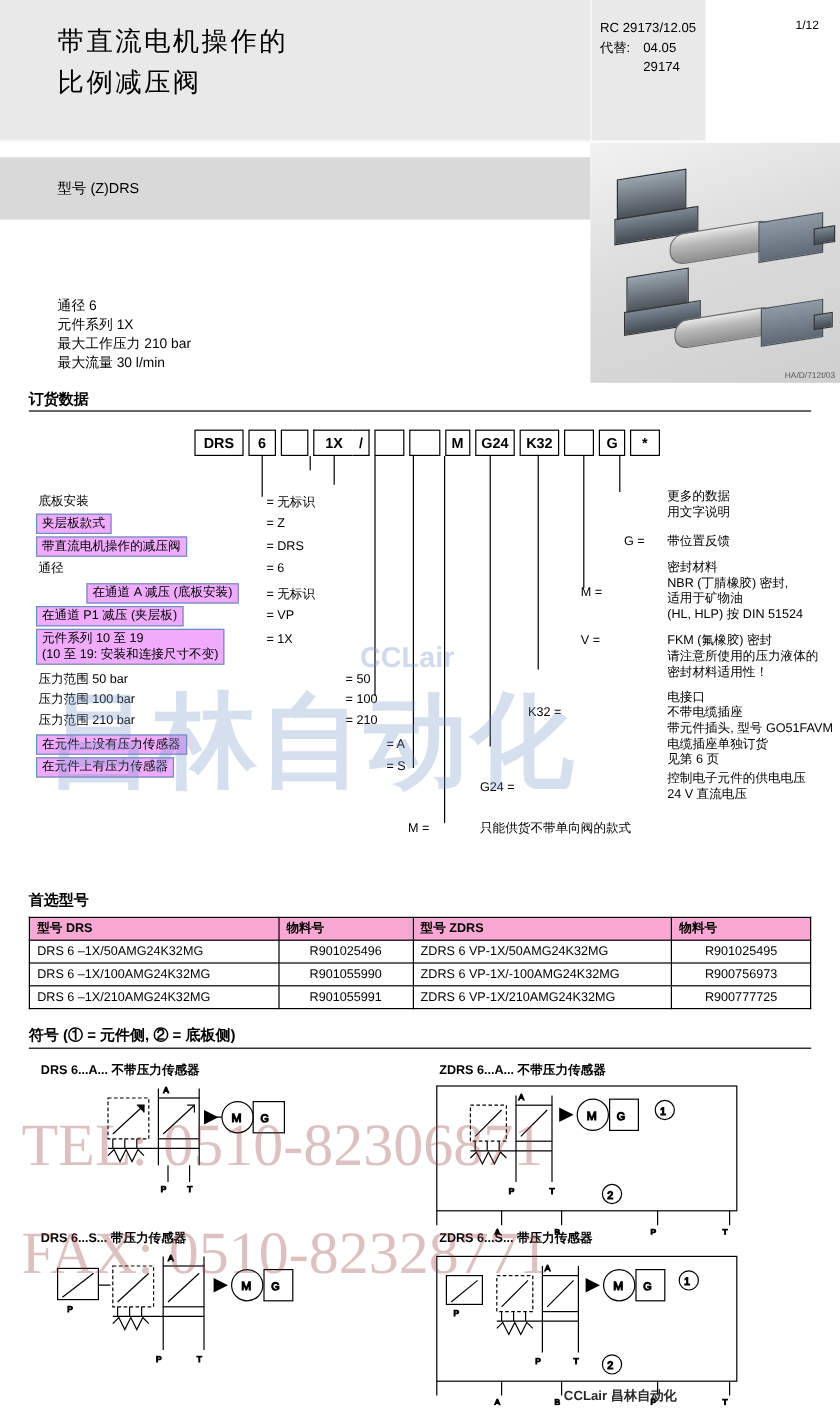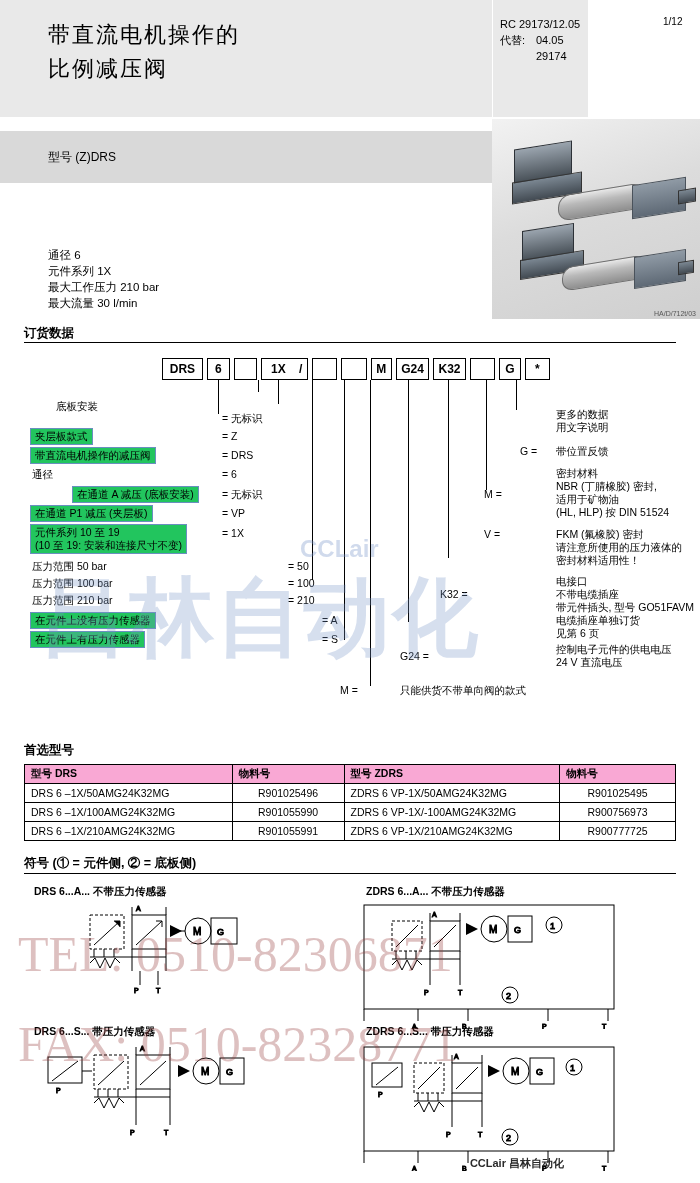--- a/index.html
+++ b/index.html
@@ -124,21 +124,21 @@
   }
   .cell.empty { }
 
   .optrow {
     position: absolute;
     font-size: 10.5px;
     line-height: 13px;
   }
   .optbox {
     border: 1px solid #6a8fbf;
-    background: #22c55e;
+    background: #f0abfc;
     padding: 1px 4px 1px 4px;
     display: inline-block;
   }
   .eqcol { position: absolute; font-size: 10.5px; }
 
   .rightnote { position: absolute; font-size: 10.5px; line-height: 13px; }
   .keylabel { position: absolute; font-size: 10.5px; font-weight: normal; }
 
   .vline-thin { position: absolute; width: 1px; background: #000; }
 
@@ -264,21 +264,21 @@
       <div class="cell empty" style="width:26px;"></div>
       <div class="cell empty" style="width:26px;"></div>
       <div class="cell" style="width:22px;">M</div>
       <div class="cell" style="width:34px;">G24</div>
       <div class="cell" style="width:34px;">K32</div>
       <div class="cell empty" style="width:26px;"></div>
       <div class="cell" style="width:22px;">G</div>
       <div class="cell" style="width:26px;">*</div>
     </div>
 
-    <div class="optrow" style="left:32px; top:68px;margin-left:24px;">
+    <div class="optrow" style="left:32px; top:80px;">
       <span>底板安装</span>
     </div>
     <div class="eqcol" style="left:222px; top:80px;">= 无标识</div>
 
     <div class="optrow" style="left:30px; top:96px;">
       <span class="optbox">夹层板款式</span>
     </div>
     <div class="eqcol" style="left:222px; top:98px;">= Z</div>
 
     <div class="optrow" style="left:30px; top:115px;">

